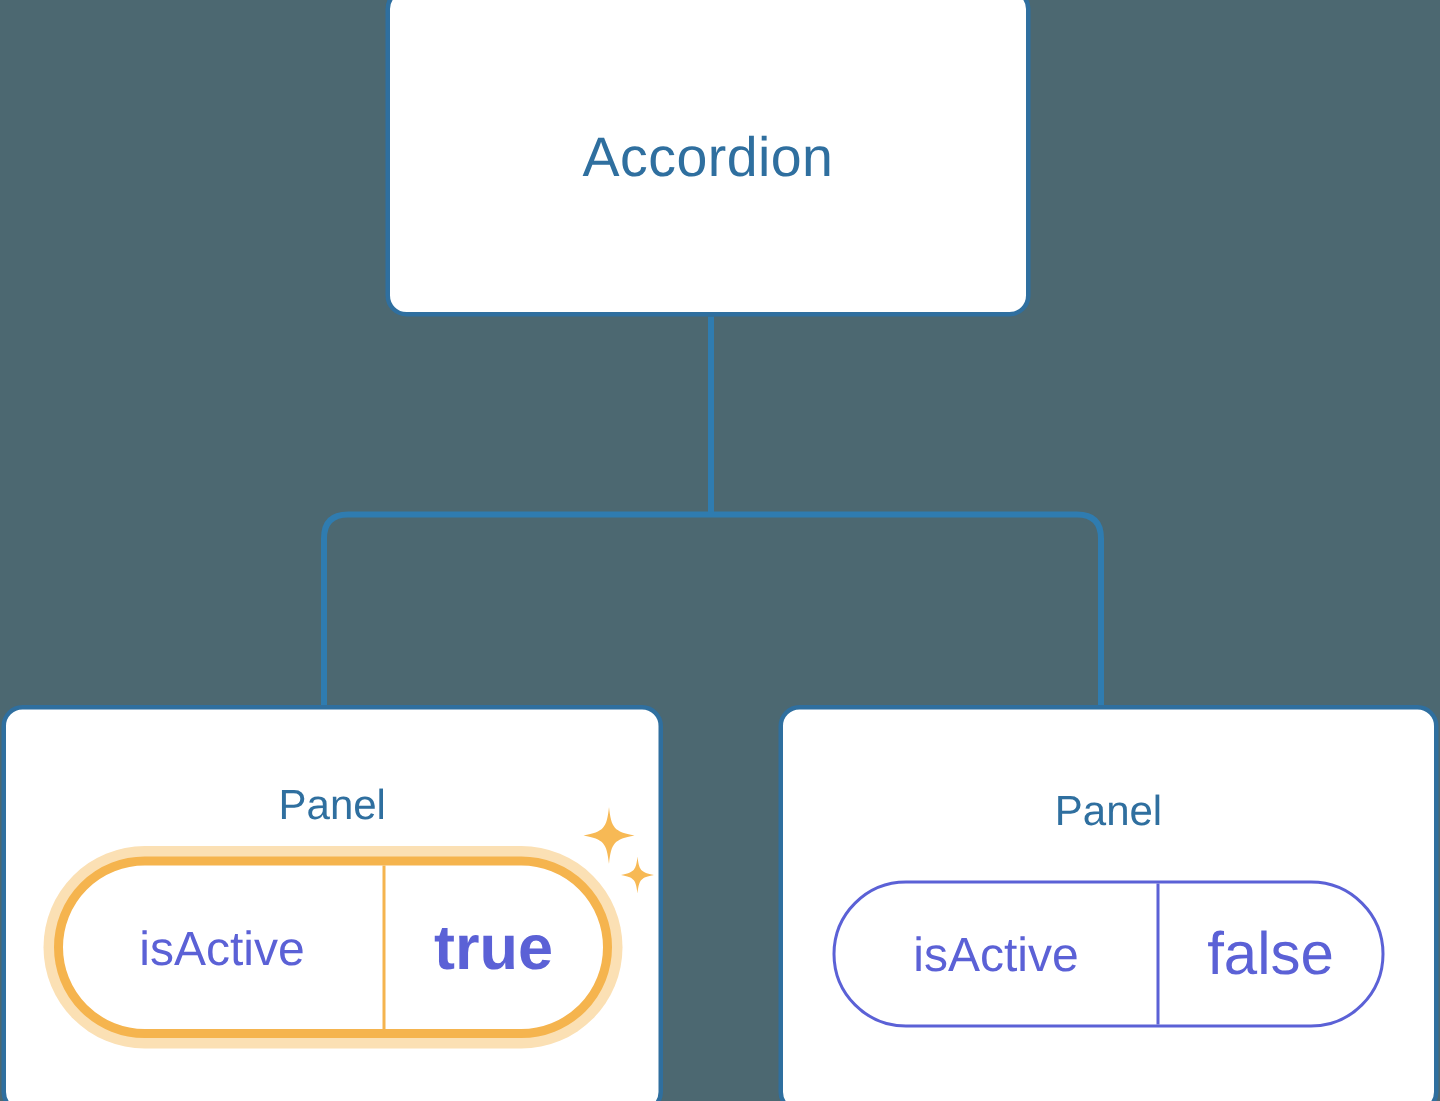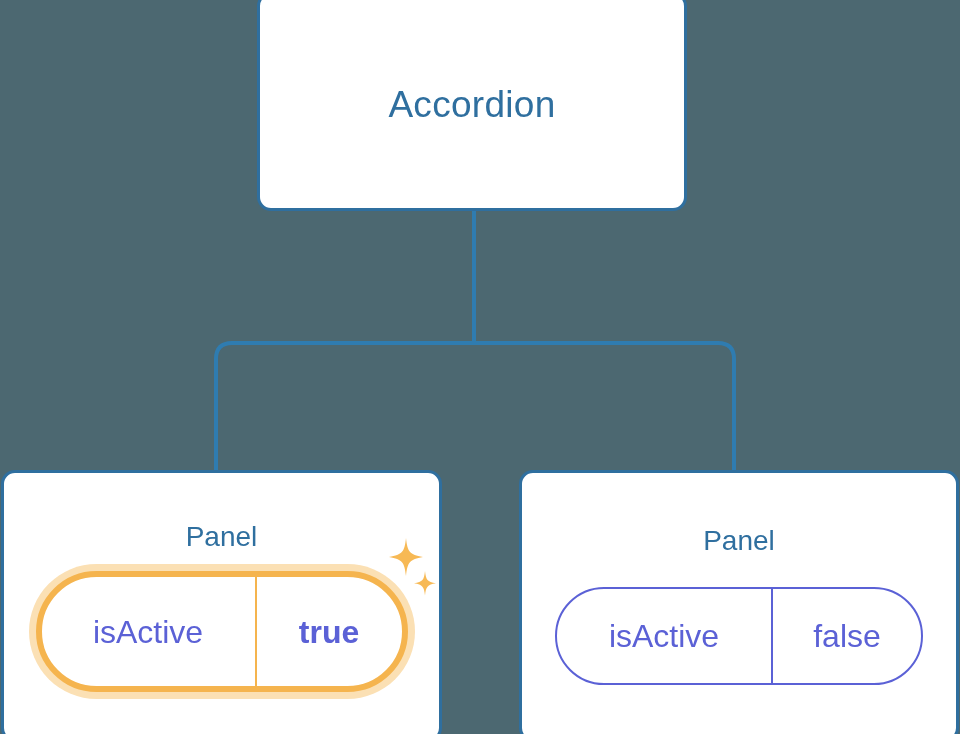--- a/index.html
+++ b/index.html
@@ -107,39 +107,39 @@
     border: 6px solid #f5b44e;
     box-shadow: 0 0 0 7px #fbe0b4;
   }
   .prop-pill.is-highlight .prop-key {
     width: 213px;
     font-size: 32px;
     border-right: 2px solid #f5b44e;
   }
   .prop-pill.is-highlight .prop-val {
     flex: 1;
-    font-size: 32px;
+    font-size: 42px;
     font-weight: bold;
   }
 
   
   .prop-pill.is-plain {
     width: 368px;
     height: 98px;
     margin-top: 32px;
     border: 2.5px solid #5b61d6;
   }
   .prop-pill.is-plain .prop-key {
     width: 214px;
     font-size: 32px;
     border-right: 2.5px solid #5b61d6;
   }
   .prop-pill.is-plain .prop-val {
     flex: 1;
-    font-size: 32px;
+    font-size: 40px;
   }
 
   
   .sparkles {
     position: absolute;
     left: 385px;
     top: 538px;
     width: 60px;
     height: 70px;
     pointer-events: none;

